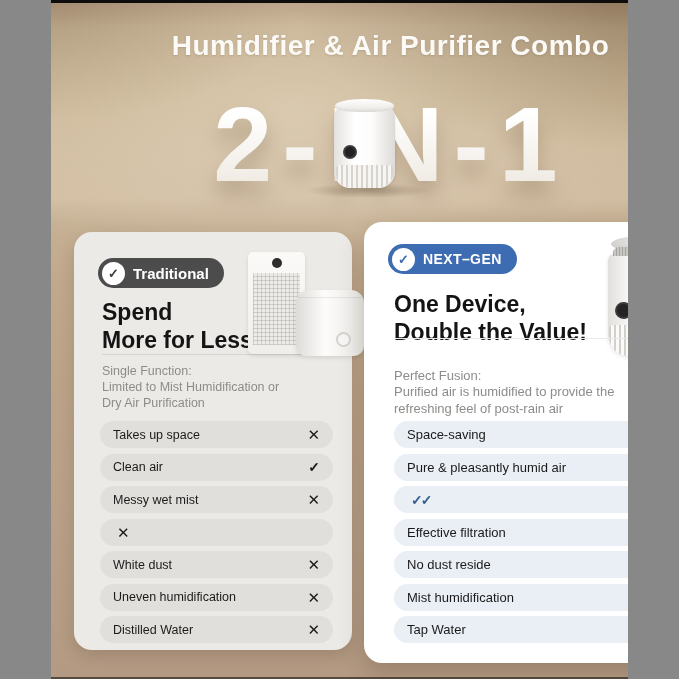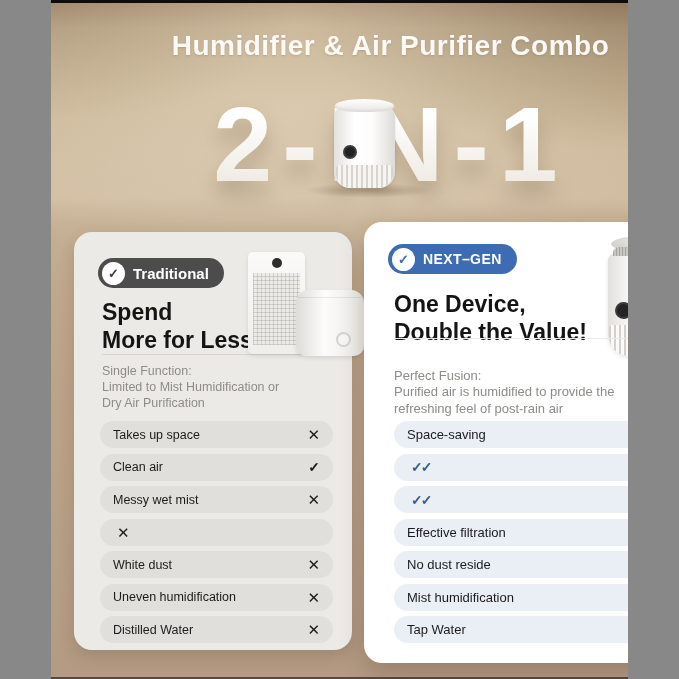--- a/index.html
+++ b/index.html
@@ -244,20 +244,21 @@
 refreshing feel of post-rain air</div>
 
     <div class="feature-list">
 
         <div class="feature-row">
           <span class="feature-label">Space-saving</span>
           <span class="feature-mark mark-check">✓</span>
         </div>
 
         <div class="feature-row">
+          <span class="feature-label">Pure &amp; pleasantly humid air</span>
           <span class="feature-mark mark-check2">✓✓</span>
         </div>
 
         <div class="feature-row">
           <span class="feature-mark mark-check2">✓✓</span>
         </div>
 
         <div class="feature-row">
           <span class="feature-label">Effective filtration</span>
           <span class="feature-mark mark-check">✓</span>

